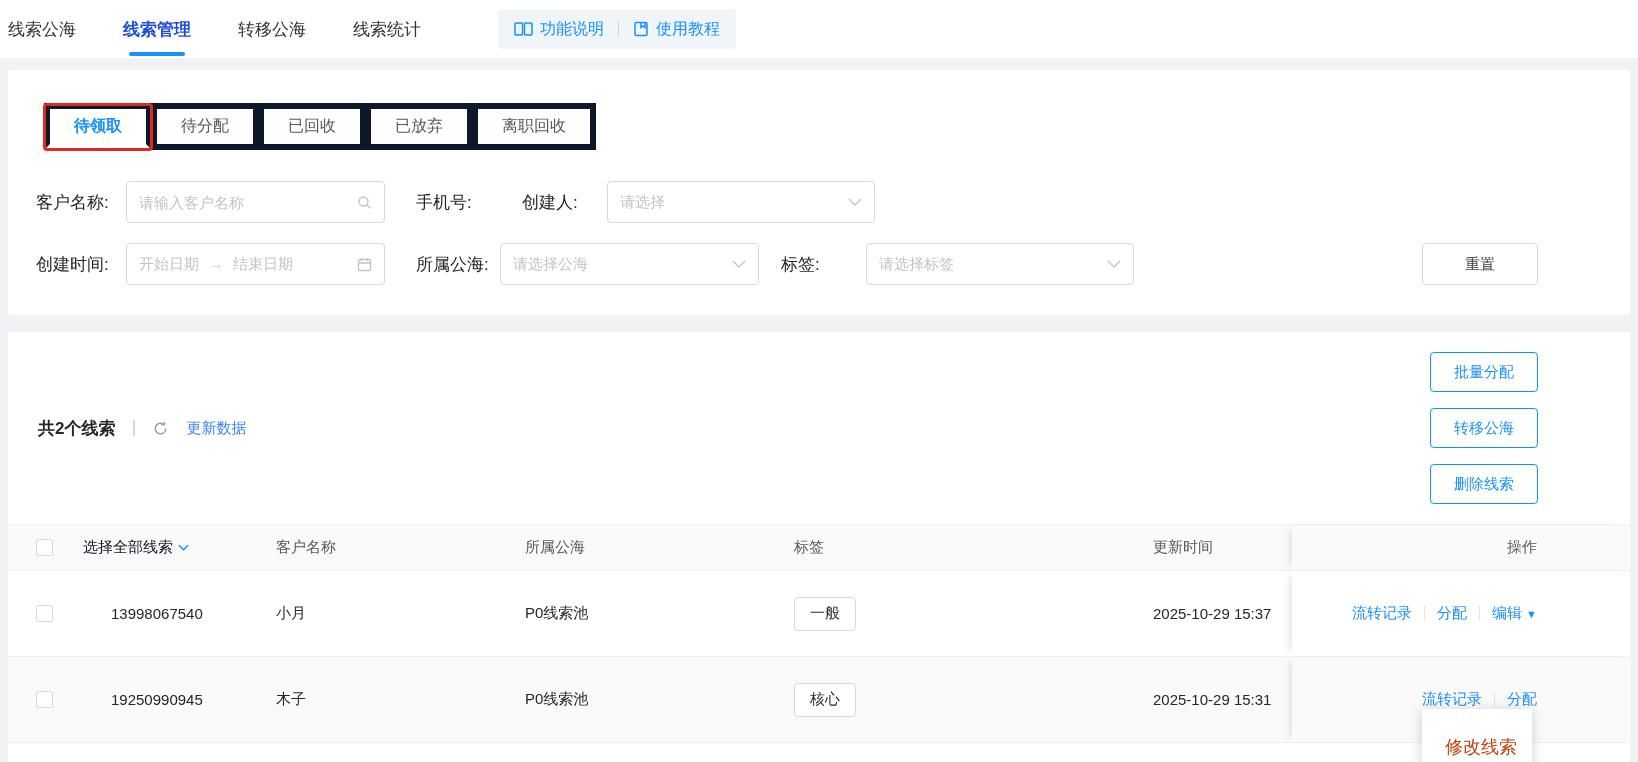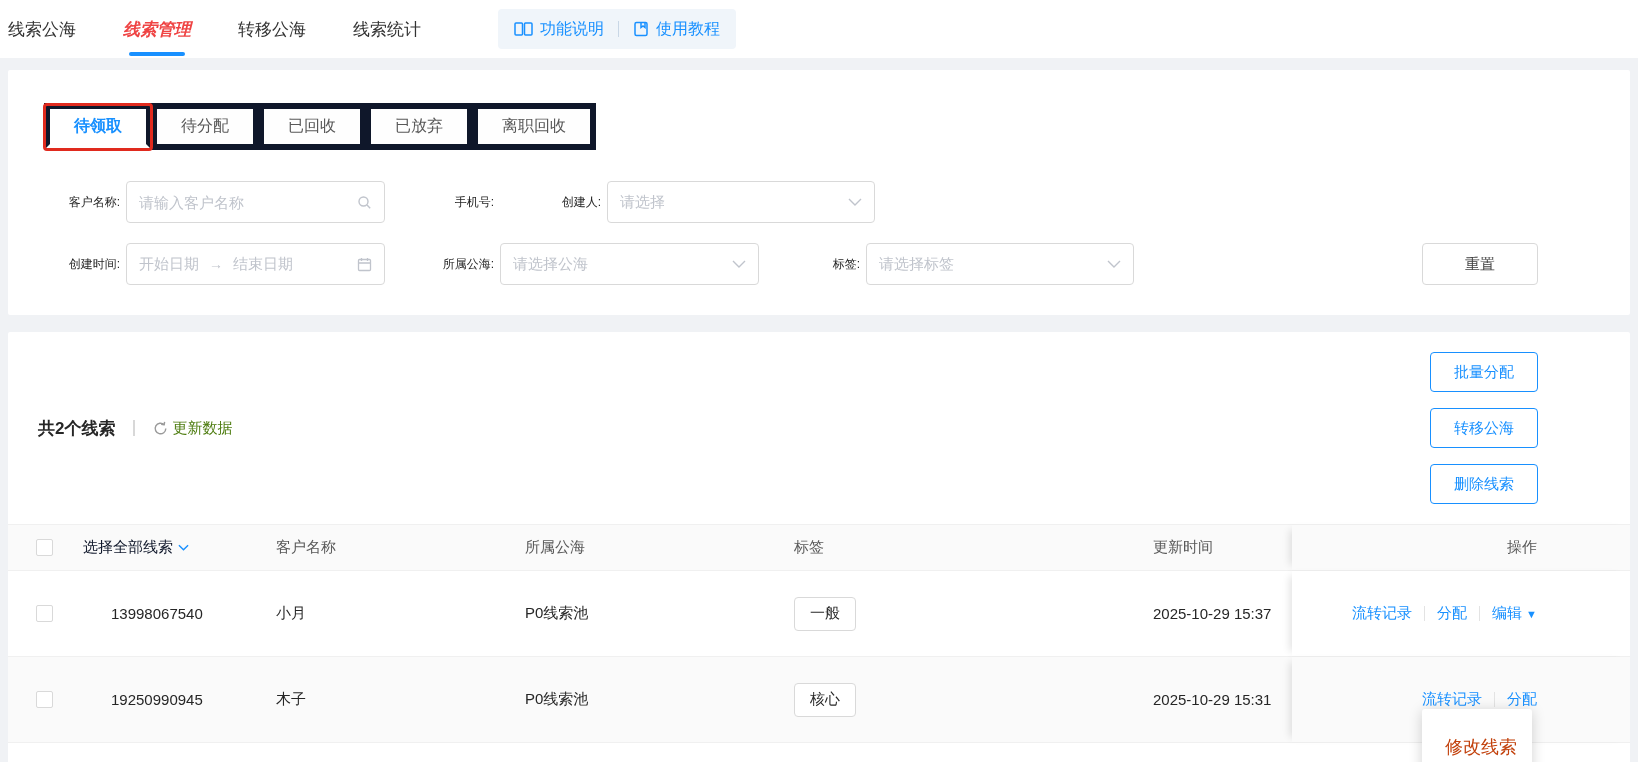--- a/index.html
+++ b/index.html
@@ -2,21 +2,21 @@
 <html><head>
 <meta charset="utf-8">
 <style>
   * { margin:0; padding:0; box-sizing:border-box; }
   html,body { width:1638px; height:762px; background:#fff; overflow:hidden;
               font-family:"Liberation Sans","DejaVu Sans",sans-serif; color:#262626; }
 
   
   .topnav { height:58px; background:#fff; display:flex; align-items:center; padding-left:8px; position:relative; }
   .nav-item { font-size:17px; color:#333; margin-right:47px; cursor:pointer; position:relative; height:58px; display:flex; align-items:center; }
-  .nav-item.active { color:#ef4444; font-weight:bold;font-style:italic; }
+  .nav-item.active { color:#1d4ed8; font-weight:bold; }
   .nav-item.active::after { content:""; position:absolute; left:50%; transform:translateX(-50%);
         bottom:2px; width:56px; height:4px; border-radius:2px; background:#1890ff; }
   .help-box { margin-left:30px; height:40px; background:#f0f5fa; border-radius:4px;
         display:flex; align-items:center; padding:0 16px; }
   .help-link { display:flex; align-items:center; gap:7px; color:#1890ff; font-size:16px; cursor:pointer; }
   .help-divider { width:1px; height:16px; background:#c9d7e6; margin:0 14px; }
 
   
   .page { background:#f0f2f5; padding:12px 8px 0 8px; }
   .card { background:#fff; border-radius:2px; }
@@ -29,42 +29,42 @@
         font-size:16px; color:#595959; background:#fefefe; border:6px solid #0f172a;
         margin-left:-1px; cursor:pointer; padding:0 24px; }
   .stab:first-child { margin-left:0; }
   .stab.active { background:#fff; color:#1890ff; font-weight:bold; border-bottom-color:#fff; position:relative; }
   .red-annotation { position:absolute; left:-7px; top:-6px; right:-7px; bottom:-7px;
         border:3px solid #e02a1e; border-radius:4px; pointer-events:none; z-index:5; }
 
   
   .f-row { display:flex; align-items:center; padding-left:28px; }
   .f-row + .f-row { margin-top:20px; }
-  .f-label { font-size:12px; color:#262626; text-align:right; margin-right:6px; white-space:nowrap; }
+  .f-label { font-size:17px; color:#262626; margin-right:6px; white-space:nowrap; }
   .lw1 { width:84px; } .lw2 { width:78px; margin-left:31px; } .lw3 { width:79px; margin-left:22px; }
   .f-input { width:259px; height:42px; border:1px solid #d9d9d9; border-radius:4px; background:#fff;
         display:flex; align-items:center; padding:0 12px; position:relative; }
   .f-input input { border:none; outline:none; flex:1; font-size:15px; color:#262626; min-width:0;
         font-family:"Liberation Sans","DejaVu Sans",sans-serif; background:transparent; }
   .f-input input::placeholder, .date-ph { color:#c0c4cc; }
   .f-input.w268 { width:268px; }
   .icon-gray { color:#c0c4cc; display:flex; align-items:center; }
   .date-ph { font-size:15px; }
   .date-arrow { color:#c0c4cc; margin:0 10px; font-size:14px; }
   .reset-btn { margin-left:auto; margin-right:92px; width:116px; height:42px; border:1px solid #d9d9d9;
         border-radius:4px; background:#fff; font-size:15px; color:#414141; cursor:pointer;
         display:flex; align-items:center; justify-content:center;
         font-family:"Liberation Sans","DejaVu Sans",sans-serif; }
 
   
   .list-card { padding-top:20px; position:relative; }
   .list-head { display:flex; align-items:center; padding:0 92px 20px 30px; }
   .summary { font-size:17px; font-weight:bold; color:#262626; }
   .v-div { width:2px; height:16px; background:#d8d8d8; margin:0 18px; }
-  .refresh { display:flex; align-items:center; gap:4px; color:#4d7c0f; font-size:15px; cursor:pointer;text-align:right; }
+  .refresh { display:flex; align-items:center; gap:18px; color:#3b82f6; font-size:15px; cursor:pointer;text-align:right; }
   .list-actions { margin-left:auto; display:flex; gap:16px;flex-direction:column; }
   .blue-btn { width:108px; height:40px; border:1px solid #1890ff; border-radius:4px; background:#fff;
         color:#1890ff; font-size:15px; cursor:pointer; display:flex; align-items:center; justify-content:center;
         font-family:"Liberation Sans","DejaVu Sans",sans-serif; }
 
   
   .tbl { position:relative; }
   .tr { display:flex; align-items:center; }
   .thead { height:46px; background:#fafafa; color:#595959; font-size:15px; border-top:1px solid #f0f0f0; }
   .trow { height:86px; font-size:15px; color:#262626; border-top:1px solid #f0f0f0; background:#fff; }

